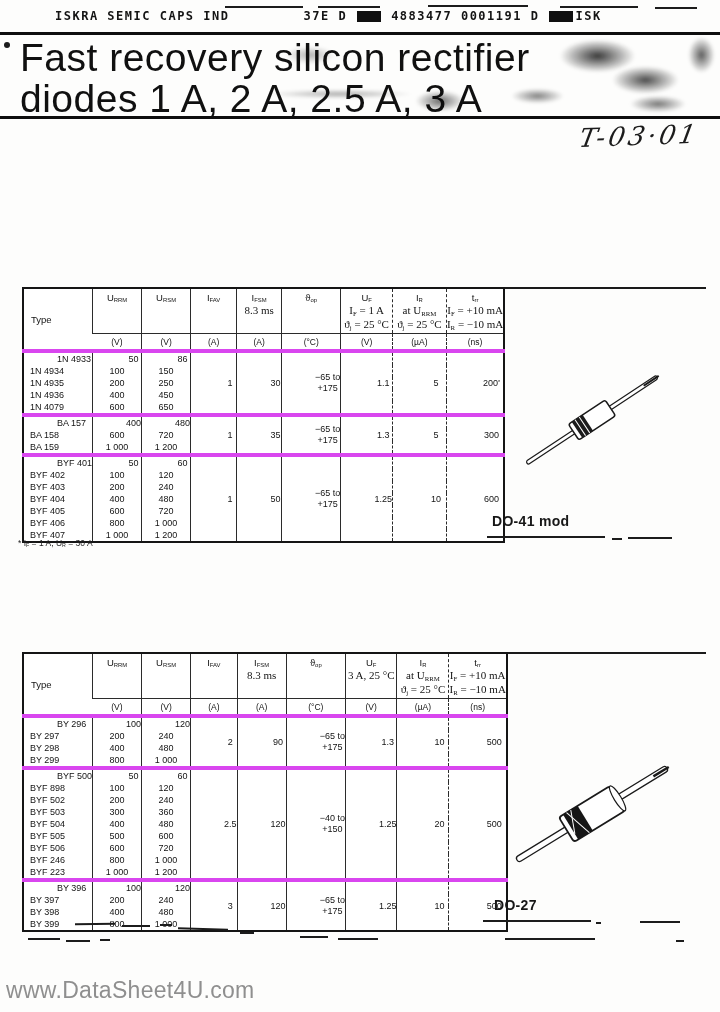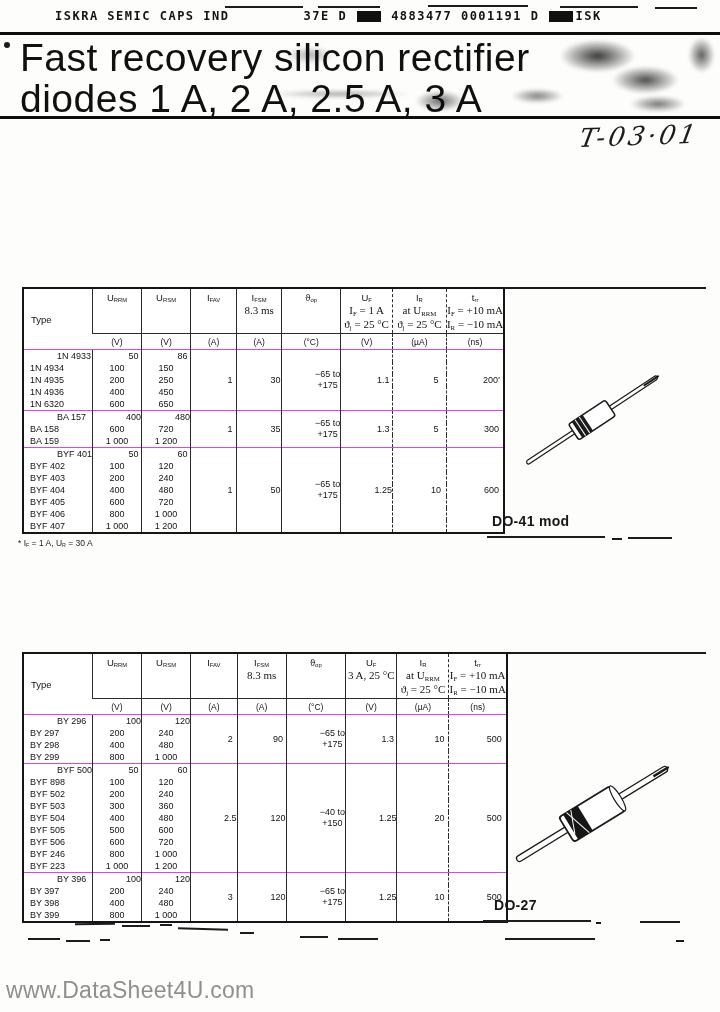--- a/index.html
+++ b/index.html
@@ -31,21 +31,21 @@
   .hwrap{display:flex;flex-direction:column;align-items:center;padding-top:3px;gap:1px;min-height:40px;}
   .hwrap .sym{font-size:9.5px;}
   .hwrap .cond{font-size:11px;white-space:nowrap;font-family:Liberation Serif, serif;}
   sub{font-size:.62em;vertical-align:-0.25em;}
   sup{font-size:.6em;vertical-align:.45em;}
   table.spec tr.units th{height:15px;font-size:8.5px;border-top:1px solid #2b2b2b;vertical-align:middle;}
   th.typehead{vertical-align:middle !important;text-align:left;padding-left:7px !important;font-size:9.5px;}
   table.spec thead{border-bottom:1px solid #222;}
   table.spec td{font-size:9px;height:12px;line-height:11px;text-align:center;vertical-align:middle;white-space:nowrap;}
   table.spec td.type{text-align:left;padding-left:6px;}
-  table.spec tr.gfirst td{border-top:1px solid #d946ef;padding-left:33px;}
+  table.spec tr.gfirst td{border-top:4px solid #d946ef;padding-left:33px;}
   .dash{border-left-style:dashed !important;}
   
   .figlabel{position:absolute;font-size:14px;font-weight:bold;color:#171717;letter-spacing:.3px;}
   .footnote{position:absolute;left:18px;top:538px;font-size:8.5px;color:#222;}
   .topline{position:absolute;height:0;border-top:2px solid #1a1a1a;}
   .art{position:absolute;background:#1c1c1c;}
   .watermark{position:absolute;left:6px;top:977px;font-size:23px;color:#8f8f8f;letter-spacing:.3px;}
   svg{display:block;}
 </style>
 </head>
@@ -186,21 +186,21 @@
             <td class="type">1N 4935</td>
             <td>200</td>
             <td>250</td>
           </tr>
           <tr>
             <td class="type">1N 4936</td>
             <td>400</td>
             <td>450</td>
           </tr>
           <tr>
-            <td class="type">1N 6320</td>
+            <td class="type">1N 4079</td>
             <td>600</td>
             <td>650</td>
           </tr>
           <tr class="gfirst">
             <td class="type">BA 157</td>
             <td>400</td>
             <td>480</td>
             <td rowspan="3">1</td>
             <td rowspan="3">35</td>
             <td rowspan="3">

